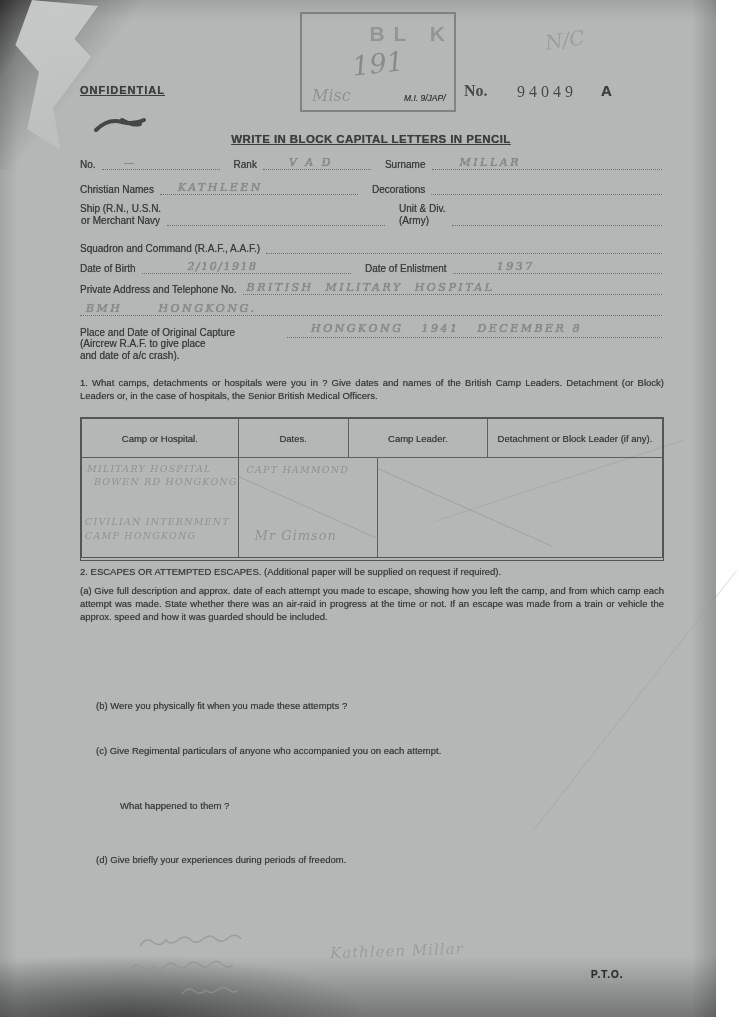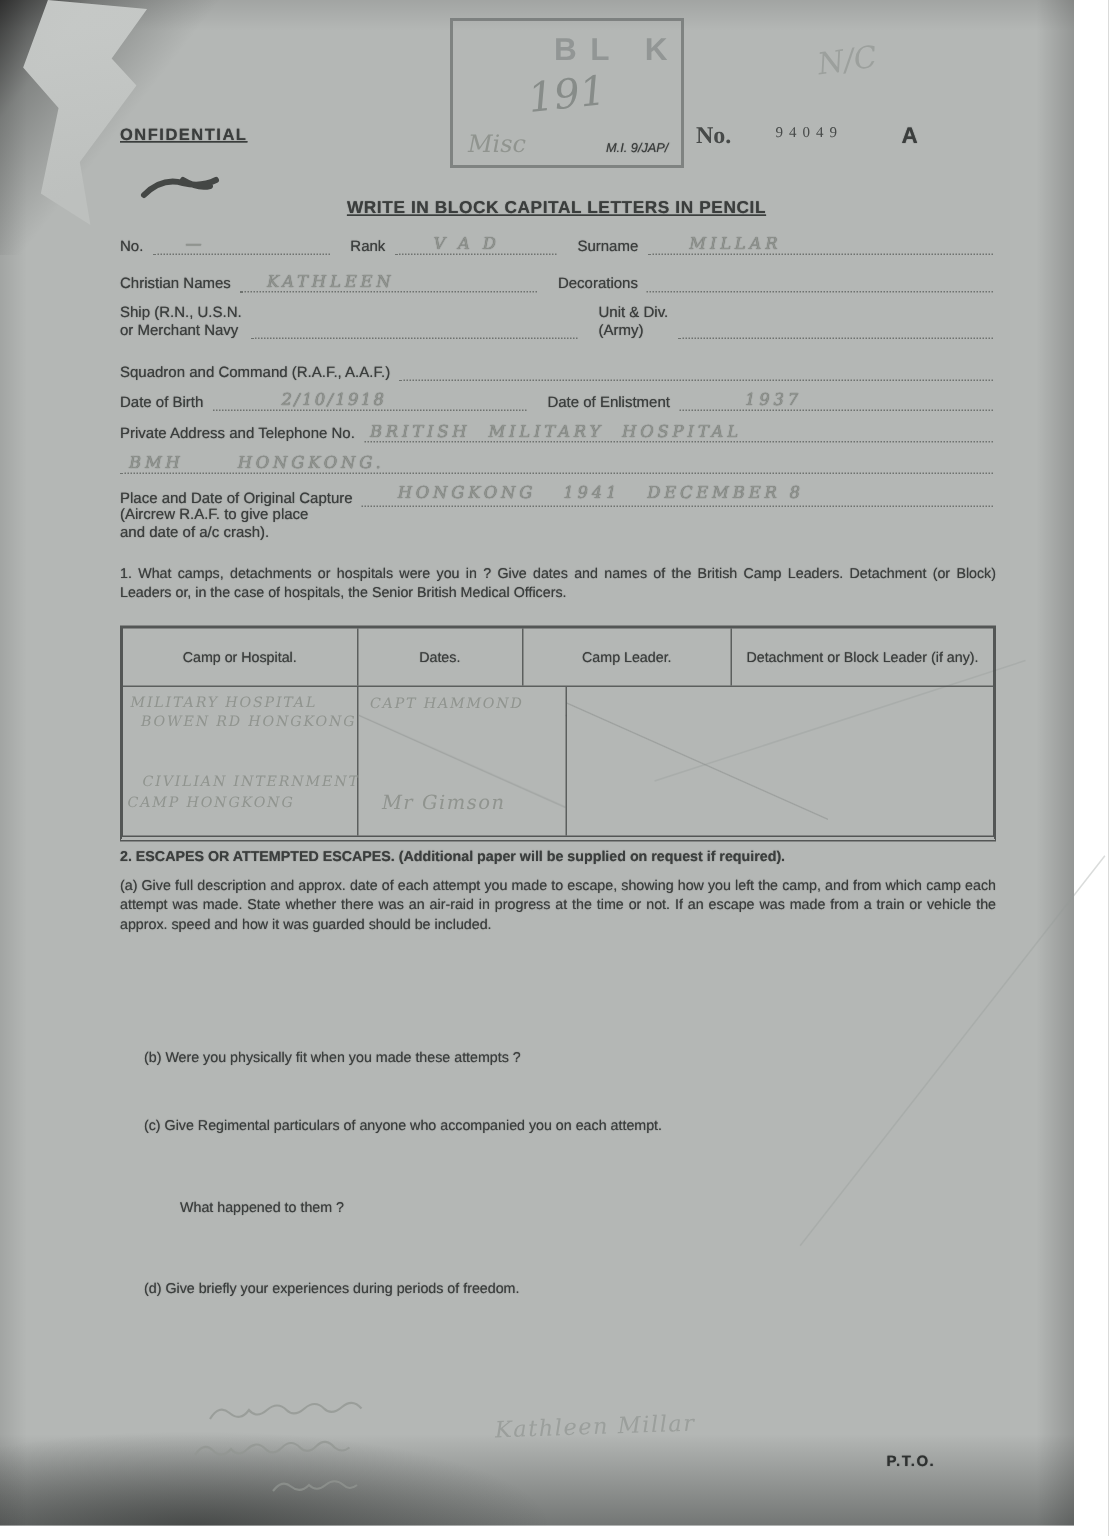--- a/index.html
+++ b/index.html
@@ -96,21 +96,21 @@
     <div class="stamp-191 hw">191</div>
   </div>
 
   <div class="abs hw hw-script" style="left:545px;top:28px;font-size:20px;transform:rotate(-8deg);color:#9ca09d;">N/C</div>
 
   <div class="abs hw hw-script" style="left:312px;top:86px;font-size:16px;">Misc</div>
 
   <div class="abs print" style="left:404px;top:93px;font-size:8.5px;font-style:italic;">M.I. 9/JAP/</div>
 
   <div class="abs serial bold" style="left:464px;top:82px;font-size:16px;">No.</div>
-  <div class="abs serial" style="left:517px;top:83px;font-size:10px;letter-spacing:4px;font-family:Liberation Serif, serif;">94049</div>
+  <div class="abs serial" style="left:517px;top:83px;font-size:16px;letter-spacing:4px;font-family:Liberation Serif, serif;">94049</div>
   <div class="abs print bold" style="left:601px;top:82px;font-size:15px;">A</div>
 
   <div class="abs print bold" style="left:80px;top:133px;width:582px;text-align:center;font-size:11.5px;letter-spacing:0.4px;text-decoration:underline;">WRITE IN BLOCK CAPITAL LETTERS IN PENCIL</div>
 
   <div class="frow lbl print" style="top:156px;">
     <span class="lbl-pad">No.</span>
     <span class="line" style="max-width:118px;">
       <span class="hw hw-caps val" style="left:22px;">—</span>
     </span>
     <span class="gap"></span>
@@ -129,21 +129,21 @@
     <span class="lbl-pad">Christian Names</span>
     <span class="line" style="max-width:198px;">
       <span class="hw hw-caps val" style="left:18px;">KATHLEEN</span>
     </span>
     <span class="gap"></span>
     <span class="lbl-pad">Decorations</span>
     <span class="line"></span>
   </div>
 
   <div class="abs" style="left:80px;top:203px;width:582px;display:flex;">
-    <div style="width:305px;display:flex;align-items:flex-end;">
+    <div style="width:305px;display:flex;align-items:flex-end;text-align:center;">
       <span class="lbl print two-line-lbl lbl-pad"><span>Ship (R.N., U.S.N.</span><br><span>or Merchant Navy</span></span>
       <span class="line"></span>
     </div>
     <span class="gap"></span>
     <div style="flex:1;display:flex;align-items:flex-end;">
       <span class="lbl print two-line-lbl lbl-pad"><span>Unit &amp; Div.</span><br><span>(Army)</span></span>
       <span class="line"></span>
     </div>
   </div>
 
@@ -169,21 +169,21 @@
     <span class="line">
       <span class="hw hw-caps val" style="left:4px;">BRITISH  MILITARY  HOSPITAL</span>
     </span>
   </div>
   <div class="frow lbl print" style="top:302px;">
     <span class="line">
       <span class="hw hw-caps val" style="left:6px;">BMH      HONGKONG.</span>
     </span>
   </div>
 
-  <div class="frow lbl print" style="top:324px;">
+  <div class="frow lbl print" style="top:324px;gap:46px;">
     <span class="lbl-pad">Place and Date of Original Capture</span>
     <span class="line">
       <span class="hw hw-caps val" style="left:24px;bottom:2px;">HONGKONG   1941   DECEMBER 8</span>
     </span>
   </div>
   <div class="abs lbl print two-line-lbl" style="left:80px;top:338px;">
     <span>(Aircrew R.A.F. to give place</span><br><span>and date of a/c crash).</span>
   </div>
 
   <div class="abs para" style="left:80px;top:376px;width:584px;">1.    What camps, detachments or hospitals were you in ?    Give dates and names of the British Camp Leaders.   Detachment (or Block) Leaders or, in the case of hospitals, the Senior British Medical Officers.</div>
@@ -192,32 +192,32 @@
     <div class="t-head">
       <div class="t-cell c1">Camp or Hospital.</div>
       <div class="t-cell c2">Dates.</div>
       <div class="t-cell c3">Camp Leader.</div>
       <div class="t-cell c4">Detachment or Block Leader (if any).</div>
     </div>
     <div class="t-body">
       <div class="t-cell c1">
         <span class="hw hw-caps" style="top:5px;left:5px;">MILITARY HOSPITAL</span>
         <span class="hw hw-caps" style="top:18px;left:12px;">BOWEN RD HONGKONG</span>
-        <span class="hw hw-caps" style="top:58px;left:13px;">CIVILIAN INTERNMENT</span>
+        <span class="hw hw-caps" style="top:58px;left:3px;">CIVILIAN INTERNMENT</span>
         <span class="hw hw-caps" style="top:72px;left:3px;">CAMP HONGKONG</span>
       </div>
       <div class="t-cell c3 slash">
         <span class="hw hw-caps" style="top:6px;left:8px;">CAPT HAMMOND</span>
         <span class="hw" style="position:absolute;top:70px;left:16px;font-size:13px;letter-spacing:1px;">Mr Gimson</span>
       </div>
       <div class="t-cell c4 slash"></div>
     </div>
   </div>
 
-  <div class="abs para bold" style="left:80px;top:565px;width:584px;font-weight:bold;">2.    ESCAPES OR ATTEMPTED ESCAPES.    (Additional paper will be supplied on request if required).</div>
+  <div class="abs para bold" style="left:80px;top:565px;width:584px;font-weight:normal;">2.    ESCAPES OR ATTEMPTED ESCAPES.    (Additional paper will be supplied on request if required).</div>
   <div class="abs para" style="left:80px;top:584px;width:584px;">(a)   Give full description and approx. date of each attempt you made to escape, showing how you left the camp,  and from which camp each attempt was made.   State whether there was an air-raid in progress at the time or not.   If an escape was made from a train or vehicle the approx. speed and how it was guarded should be included.</div>
   <div class="abs para" style="left:96px;top:699px;width:560px;">(b)   Were you physically fit when you made these attempts ?</div>
   <div class="abs para" style="left:96px;top:744px;width:560px;">(c)   Give Regimental particulars of anyone who accompanied you on each attempt.</div>
   <div class="abs para" style="left:120px;top:799px;width:400px;">What happened to them ?</div>
   <div class="abs para" style="left:96px;top:853px;width:560px;">(d)   Give briefly your experiences during periods of freedom.</div>
 
   <svg class="abs" style="left:112px;top:928px;" width="240" height="84" viewBox="0 0 240 84">
     <path d="M28 18 q6 -10 13 -4 t13 -2 q5 6 12 0 t13 0 q5 5 12 -1 t13 0 q5 5 12 -1 t13 1" stroke="rgba(145,149,146,0.75)" stroke-width="1.4" fill="none"></path>
     <path d="M18 42 q6 -9 12 -3 t12 -1 q5 6 11 0 t12 0 q5 5 11 -1 t12 0 q5 5 11 -1 t12 1 q5 4 10 0" stroke="rgba(145,149,146,0.75)" stroke-width="1.4" fill="none"></path>
     <path d="M70 66 q6 -8 12 -3 t12 -1 q5 5 11 0 t12 0 q4 4 9 0" stroke="rgba(145,149,146,0.75)" stroke-width="1.4" fill="none"></path>

